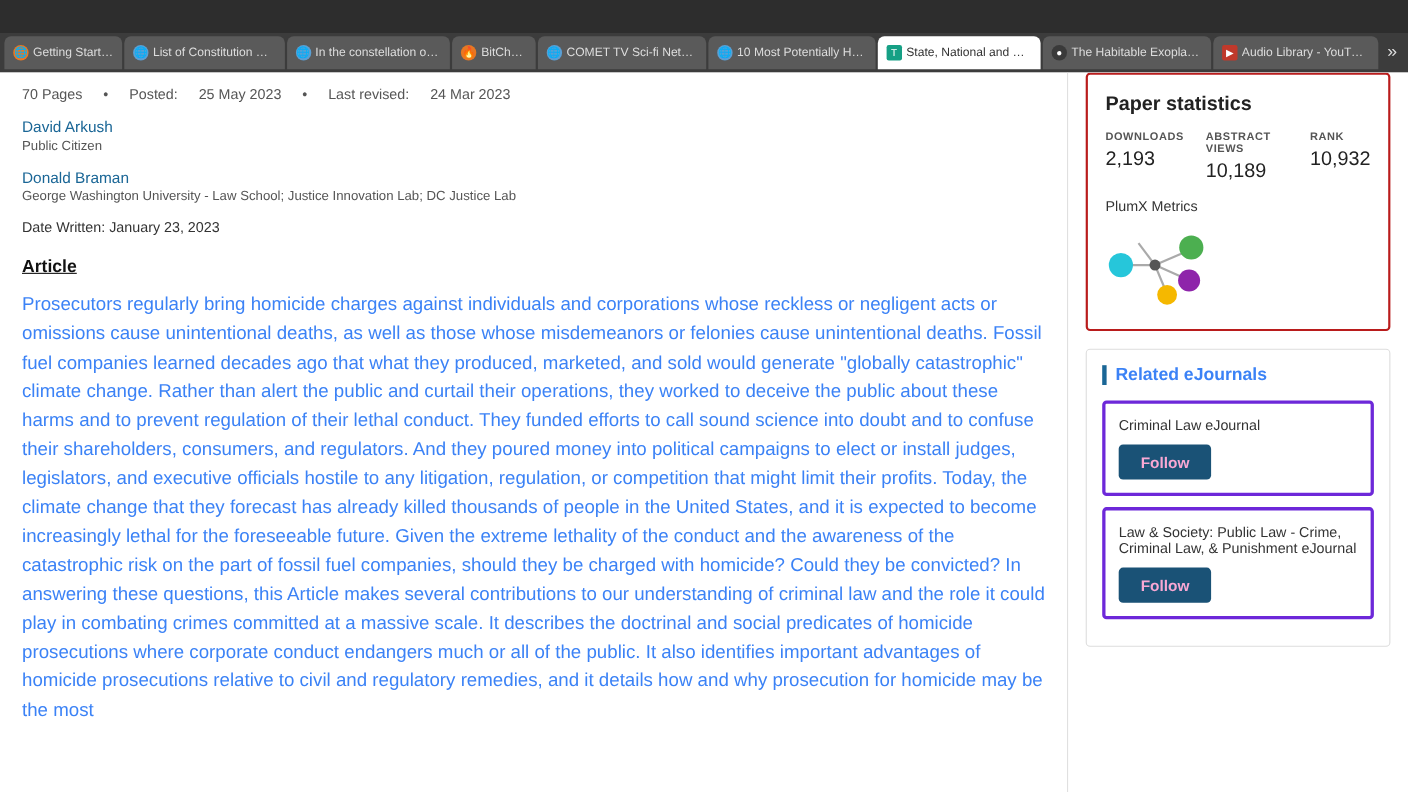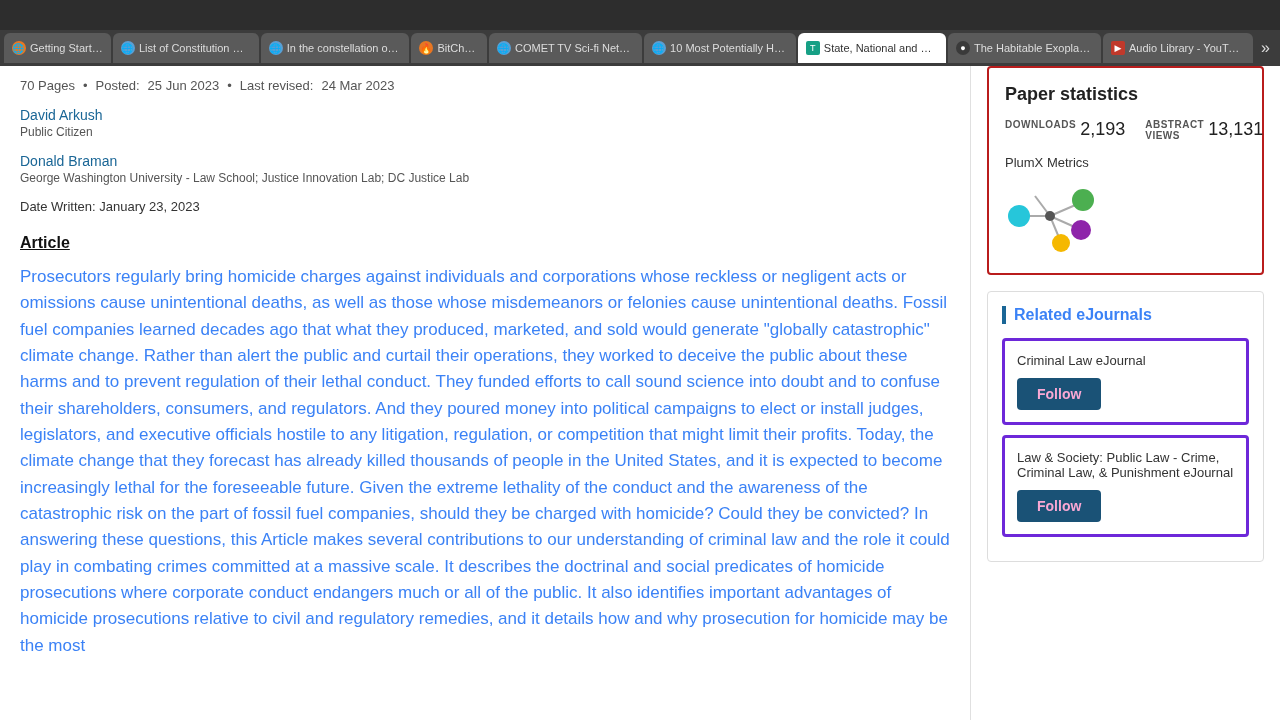--- a/index.html
+++ b/index.html
@@ -81,21 +81,21 @@
     .main-area {
       flex: 1;
       padding: 0 20px 20px 20px;
       overflow: hidden;
       background: #fff;
     }
 
     .meta-bar {
       display: flex;
       align-items: center;
-      gap: 8px;
+      gap: 19px;
       padding: 12px 0 14px 0;
       font-size: 13px;
       color: #555;
       border-bottom: none;
     }
 
     .meta-dot {
       color: #555;
     }
 
@@ -157,21 +157,21 @@
       margin-bottom: 14px;
     }
 
     .stats-grid {
       display: flex;
       gap: 20px;
     }
 
     .stat-item {
       display: flex;
-      flex-direction: row;
+      flex-direction: column;
       gap: 4px;
     }
 
     .stat-label {
       font-size: 10px;
       color: #555;
       text-transform: uppercase;
       letter-spacing: 0.5px;
       font-weight: bold;
     }
@@ -284,21 +284,21 @@
 </div>
 
 <div class="page-content">
 
   <div class="main-area">
 
     <div class="meta-bar">
       <span>70 Pages</span>
       <span class="meta-dot">•</span>
       <span>Posted:</span>
-      <span>25 Jun 2023</span>
+      <span>25 May 2023</span>
       <span class="meta-dot">•</span>
       <span>Last revised:</span>
       <span>24 Mar 2023</span>
     </div>
 
     <div style="margin-bottom:12px;">
       <a class="author-link">David Arkush</a>
       <div class="author-affil">Public Citizen</div>
     </div>
     <div style="margin-bottom:14px;">
@@ -319,21 +319,21 @@
 
     <div class="paper-stats-box">
       <div class="paper-stats-title">Paper statistics</div>
       <div class="stats-grid">
         <div class="stat-item">
           <span class="stat-label">DOWNLOADS</span>
           <span class="stat-value">2,193</span>
         </div>
         <div class="stat-item">
           <span class="stat-label">ABSTRACT VIEWS</span>
-          <span class="stat-value">13,131</span>
+          <span class="stat-value">10,189</span>
         </div>
         <div class="stat-item">
           <span class="stat-label">RANK</span>
           <span class="stat-value">10,932</span>
         </div>
       </div>
 
       <div class="plumx-section">
         <div class="plumx-label">PlumX Metrics</div>
         

